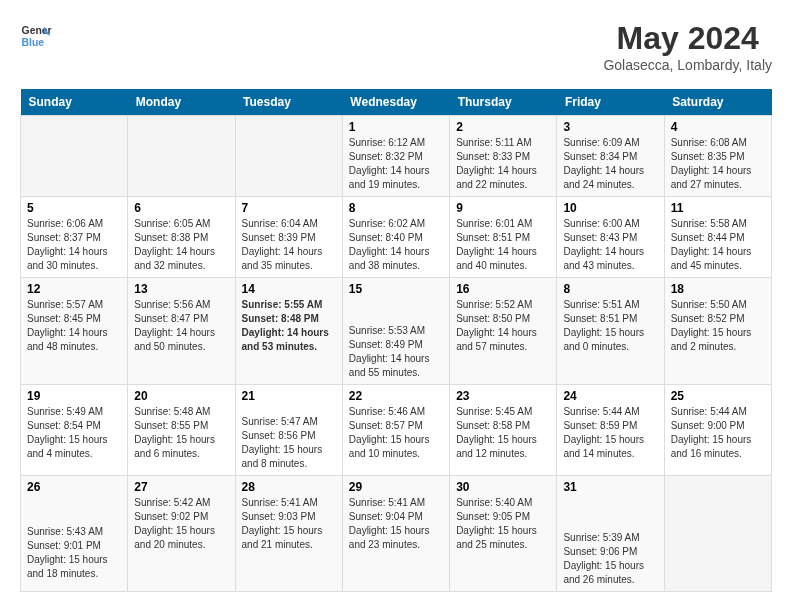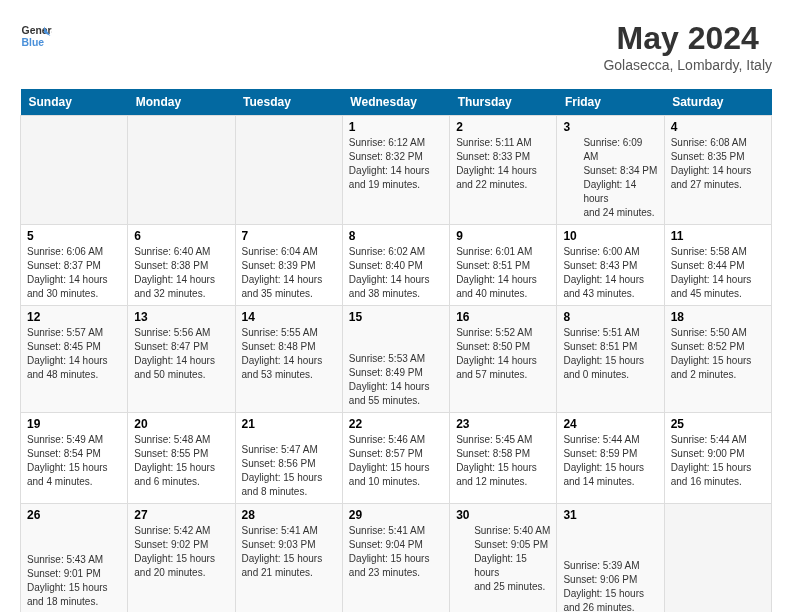--- a/index.html
+++ b/index.html
@@ -119,21 +119,21 @@
         </td>
         <td>
           <span class="day-num">2</span>
           <div class="day-info" style="white-space: pre-line;">Sunrise: 5:11 AM
 Sunset: 8:33 PM
 Daylight: 14 hours
 and 22 minutes.</div>
         </td>
         <td>
           <span class="day-num">3</span>
-          <div class="day-info" style="white-space: pre-line; margin-left: 20px;">Sunrise: 6:09 AM
+          <div class="day-info" style="white-space: pre-line;">Sunrise: 6:09 AM
 Sunset: 8:34 PM
 Daylight: 14 hours
 and 24 minutes.</div>
         </td>
         <td>
           <span class="day-num">4</span>
           <div class="day-info" style="white-space: pre-line;">Sunrise: 6:08 AM
 Sunset: 8:35 PM
 Daylight: 14 hours
 and 27 minutes.</div>
@@ -142,21 +142,21 @@
       <tr>
         <td>
           <span class="day-num">5</span>
           <div class="day-info" style="white-space: pre-line;">Sunrise: 6:06 AM
 Sunset: 8:37 PM
 Daylight: 14 hours
 and 30 minutes.</div>
         </td>
         <td>
           <span class="day-num">6</span>
-          <div class="day-info" style="white-space: pre-line;">Sunrise: 6:40 AM
+          <div class="day-info" style="white-space: pre-line;">Sunrise: 6:05 AM
 Sunset: 8:38 PM
 Daylight: 14 hours
 and 32 minutes.</div>
         </td>
         <td>
           <span class="day-num">7</span>
           <div class="day-info" style="white-space: pre-line;">Sunrise: 6:04 AM
 Sunset: 8:39 PM
 Daylight: 14 hours
 and 35 minutes.</div>
@@ -200,21 +200,21 @@
         </td>
         <td>
           <span class="day-num">13</span>
           <div class="day-info" style="white-space: pre-line;">Sunrise: 5:56 AM
 Sunset: 8:47 PM
 Daylight: 14 hours
 and 50 minutes.</div>
         </td>
         <td>
           <span class="day-num">14</span>
-          <div class="day-info" style="white-space: pre-line;">Sunrise: 5:55 AM
+          <div class="day-info" style="white-space: pre-line; font-weight: bold;">Sunrise: 5:55 AM
 Sunset: 8:48 PM
 Daylight: 14 hours
 and 53 minutes.</div>
         </td>
         <td>
           <span class="day-num">15</span>
           <div class="day-info" style="white-space: pre-line; margin-top: 28px;">Sunrise: 5:53 AM
 Sunset: 8:49 PM
 Daylight: 14 hours
 and 55 minutes.</div>
@@ -316,21 +316,21 @@
         </td>
         <td>
           <span class="day-num">29</span>
           <div class="day-info" style="white-space: pre-line;">Sunrise: 5:41 AM
 Sunset: 9:04 PM
 Daylight: 15 hours
 and 23 minutes.</div>
         </td>
         <td>
           <span class="day-num">30</span>
-          <div class="day-info" style="white-space: pre-line; margin-left: 18px;">Sunrise: 5:40 AM
+          <div class="day-info" style="white-space: pre-line;">Sunrise: 5:40 AM
 Sunset: 9:05 PM
 Daylight: 15 hours
 and 25 minutes.</div>
         </td>
         <td>
           <span class="day-num">31</span>
           <div class="day-info" style="white-space: pre-line; margin-top: 37px;">Sunrise: 5:39 AM
 Sunset: 9:06 PM
 Daylight: 15 hours
 and 26 minutes.</div>

